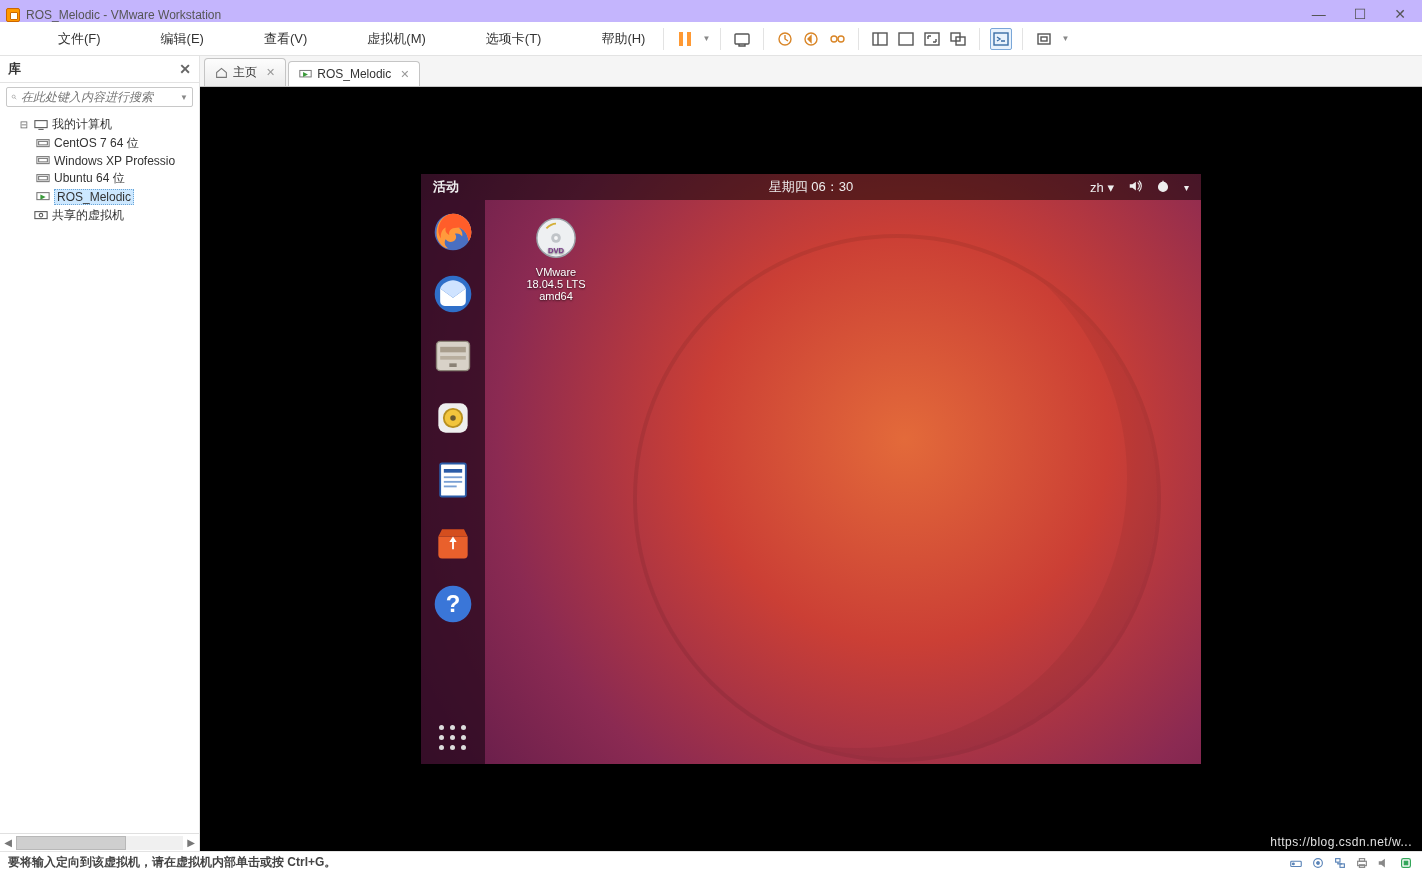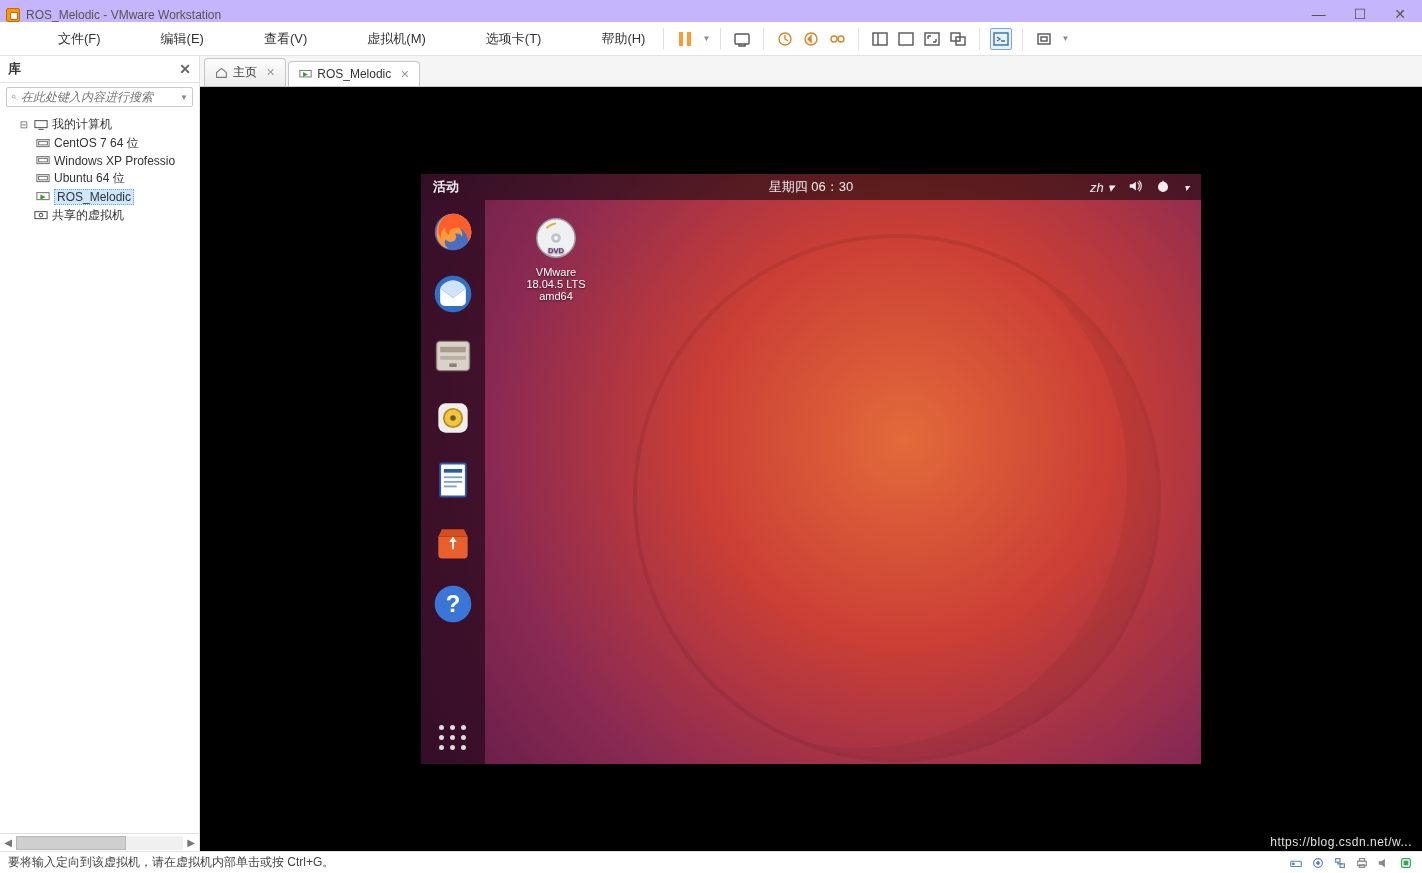--- a/index.html
+++ b/index.html
@@ -52,33 +52,33 @@
 .tab .cx{color:#999;font-size:11px;margin-left:4px;}
 .tab svg{width:13px;height:13px;}
 .vmview{flex:1;background:#000;display:flex;align-items:center;justify-content:center;overflow:hidden;border-top:1px solid #c5c5c5;}
 
 
 .guest{width:780px;height:590px;position:relative;background:radial-gradient(circle at 62% 45%, #e36a3a 0%, #cb3f35 35%, #8b2a52 70%, #5e1b49 100%);overflow:hidden;}
 .guest::after{content:"";position:absolute;right:40px;top:60px;width:520px;height:520px;border:4px solid rgba(0,0,0,0.08);border-radius:50%;box-shadow:inset -40px -20px 0 -10px rgba(0,0,0,0.05);}
 .topbar{position:absolute;top:0;left:0;right:0;height:26px;background:rgba(0,0,0,0.5);display:flex;align-items:center;color:#eee;font-size:13px;padding:0 12px;}
 .topbar .act{font-weight:bold;}
 .topbar .center{position:absolute;left:50%;transform:translateX(-50%);}
-.topbar .right{margin-left:auto;display:flex;align-items:center;gap:14px;font-style:italic;}
+.topbar .right{margin-left:auto;display:flex;align-items:center;gap:14px;}
 .topbar .right svg{width:14px;height:14px;fill:#eee;}
 .dock{position:absolute;left:0;top:26px;bottom:0;width:64px;background:rgba(40,10,30,0.75);display:flex;flex-direction:column;align-items:center;padding-top:8px;gap:14px;}
 .dockicon{width:48px;height:48px;border-radius:8px;display:flex;align-items:center;justify-content:center;}
 .dockicon svg{width:44px;height:44px;}
 .dots{margin-top:auto;margin-bottom:14px;display:grid;grid-template-columns:repeat(3,6px);grid-gap:5px;}
 .dots span{width:5px;height:5px;background:#ddd;border-radius:50%;}
 .deskicon{position:absolute;width:90px;text-align:center;color:#fff;font-size:11px;text-shadow:0 1px 2px rgba(0,0,0,0.7);}
 .deskicon .ibox{width:48px;height:48px;margin:0 auto 4px;display:flex;align-items:center;justify-content:center;}
 .deskicon .ibox svg{width:46px;height:46px;}
 
 
-.statusbar{height:22px;border-top:1px solid #e3e3e3;display:flex;align-items:center;padding:0 8px;font-size:12px;color:#444;background:#fff;}
+.statusbar{height:22px;border-top:1px solid #e3e3e3;display:flex;align-items:center;padding:0 8px;font-size:12px;color:#444;background:#fff;font-weight:bold;}
 .statusbar .tray{margin-left:auto;display:flex;gap:6px;align-items:center;}
 .statusbar .tray .ti{width:16px;height:16px;display:flex;align-items:center;justify-content:center;}
 .statusbar .tray svg{width:14px;height:14px;}
 .watermark{position:absolute;right:10px;bottom:24px;color:#e0e0e0;font-size:12px;letter-spacing:0.5px;}
 </style>
 </head>
 <body>
 
 <div class="titlebar">
   <div class="logo"></div>

